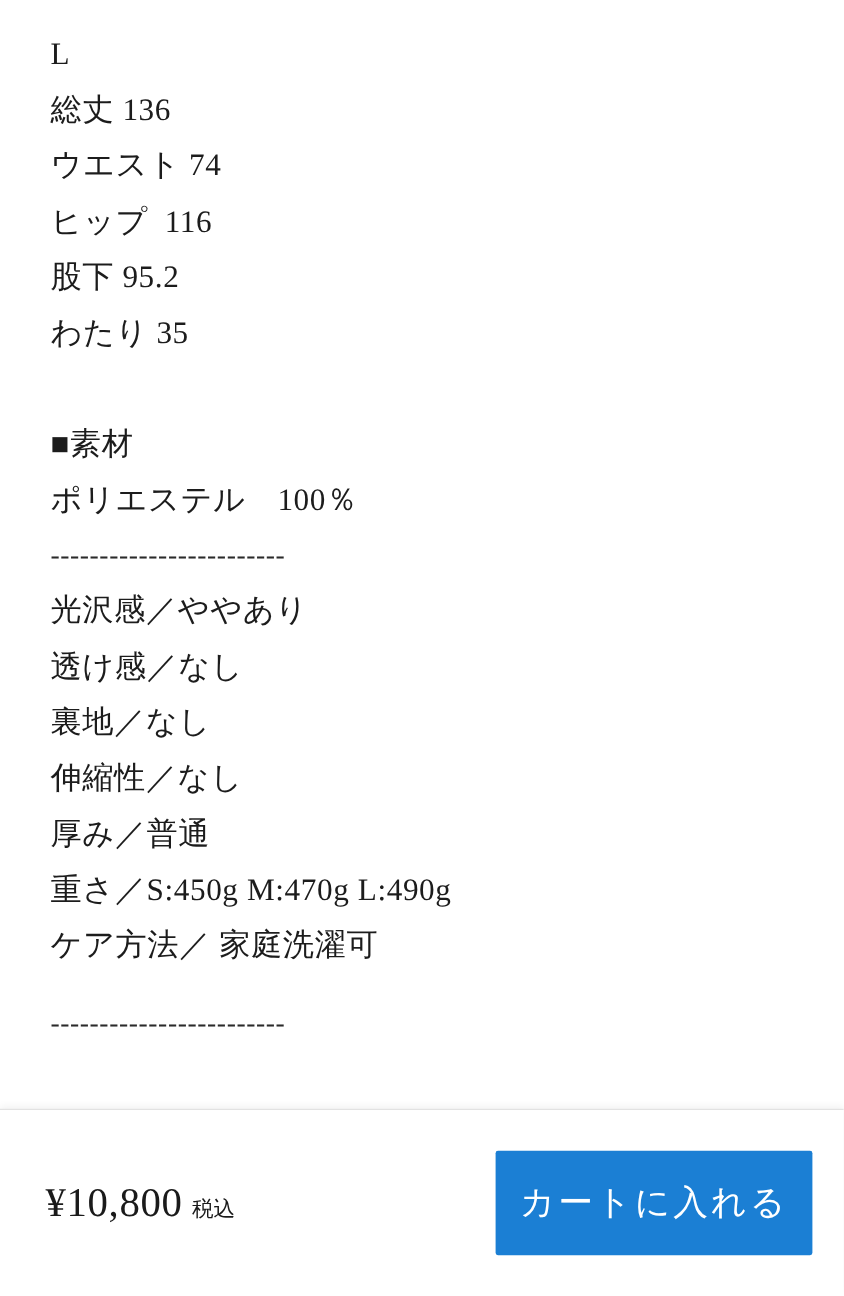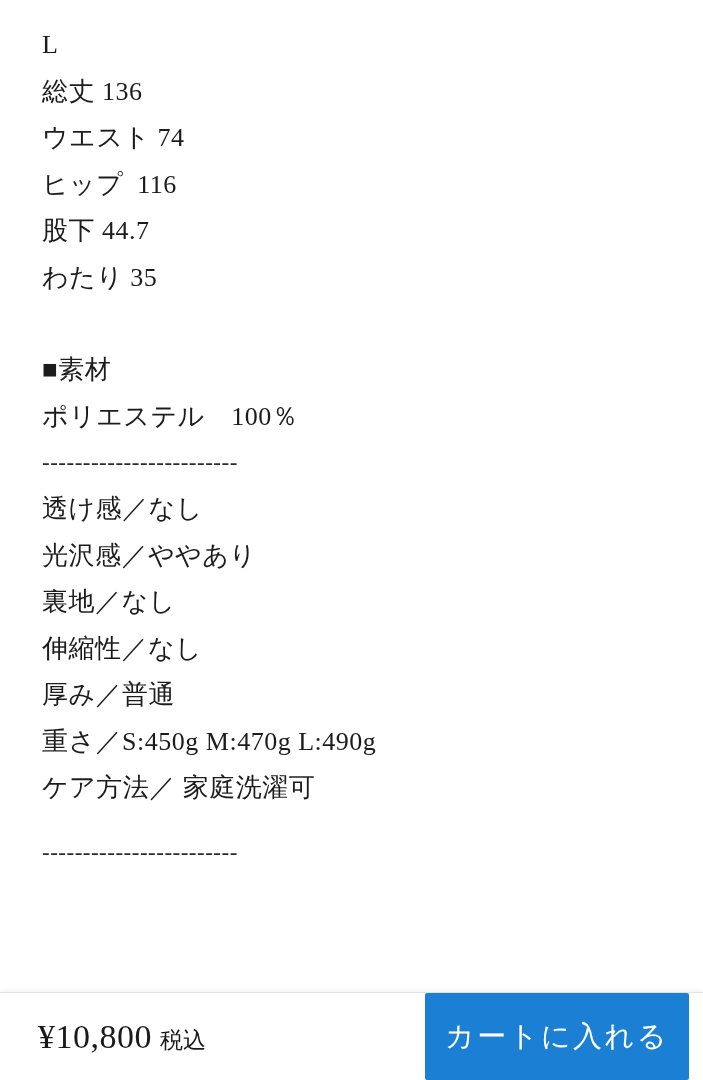--- a/index.html
+++ b/index.html
@@ -60,45 +60,45 @@
   .small-gap {
     height: 18px;
   }
 
   
   .buy-bar {
     position: absolute;
     left: 0;
     bottom: 0;
     width: 703px;
-    height: 88px;
+    height: 156px;
     background: #ffffff;
     border-top: 1px solid #e2e2e2;
     box-shadow: 0 -2px 6px rgba(0,0,0,0.05);
     box-sizing: border-box;
     display: flex;
     align-items: center;
     justify-content: space-between;
-    padding: 0 14px 0 38px;
+    padding: 0 26px 0 38px;
   }
 
   .price-block {
     display: flex;
     align-items: baseline;
     white-space: nowrap;
   }
 
   .price {
     font-size: 34px;
     letter-spacing: 0.5px;
     color: #1a1a1a;
   }
 
   .tax-label {
-    font-size: 23px;
+    font-size: 18px;
     margin-left: 8px;
     color: #1a1a1a;
   }
 
   .cart-button {
     background: #1b7fd4;
     color: #ffffff;
     width: 264px;
     height: 87px;
     border: none;
@@ -118,32 +118,32 @@
 
 <div class="page">
 
   <div class="content">
 
     <div class="line">L</div>
 
     <div class="line">総丈 136</div>
     <div class="line">ウエスト 74</div>
     <div class="line">ヒップ  116</div>
-    <div class="line">股下 44.7</div>
+    <div class="line">股下 95.2</div>
     <div class="line">わたり 35</div>
 
     <div class="line spacer"></div>
 
     <div class="line">■素材</div>
     <div class="line">ポリエステル　100％</div>
 
     <div class="dashes">------------------------</div>
 
+    <div class="line">光沢感／ややあり</div>
     <div class="line">透け感／なし</div>
-    <div class="line">光沢感／ややあり</div>
     <div class="line">裏地／なし</div>
     <div class="line">伸縮性／なし</div>
     <div class="line">厚み／普通</div>
     <div class="line">重さ／S:450g M:470g L:490g</div>
     <div class="line">ケア方法／ 家庭洗濯可</div>
 
     <div class="small-gap"></div>
 
     <div class="dashes">------------------------</div>
 

